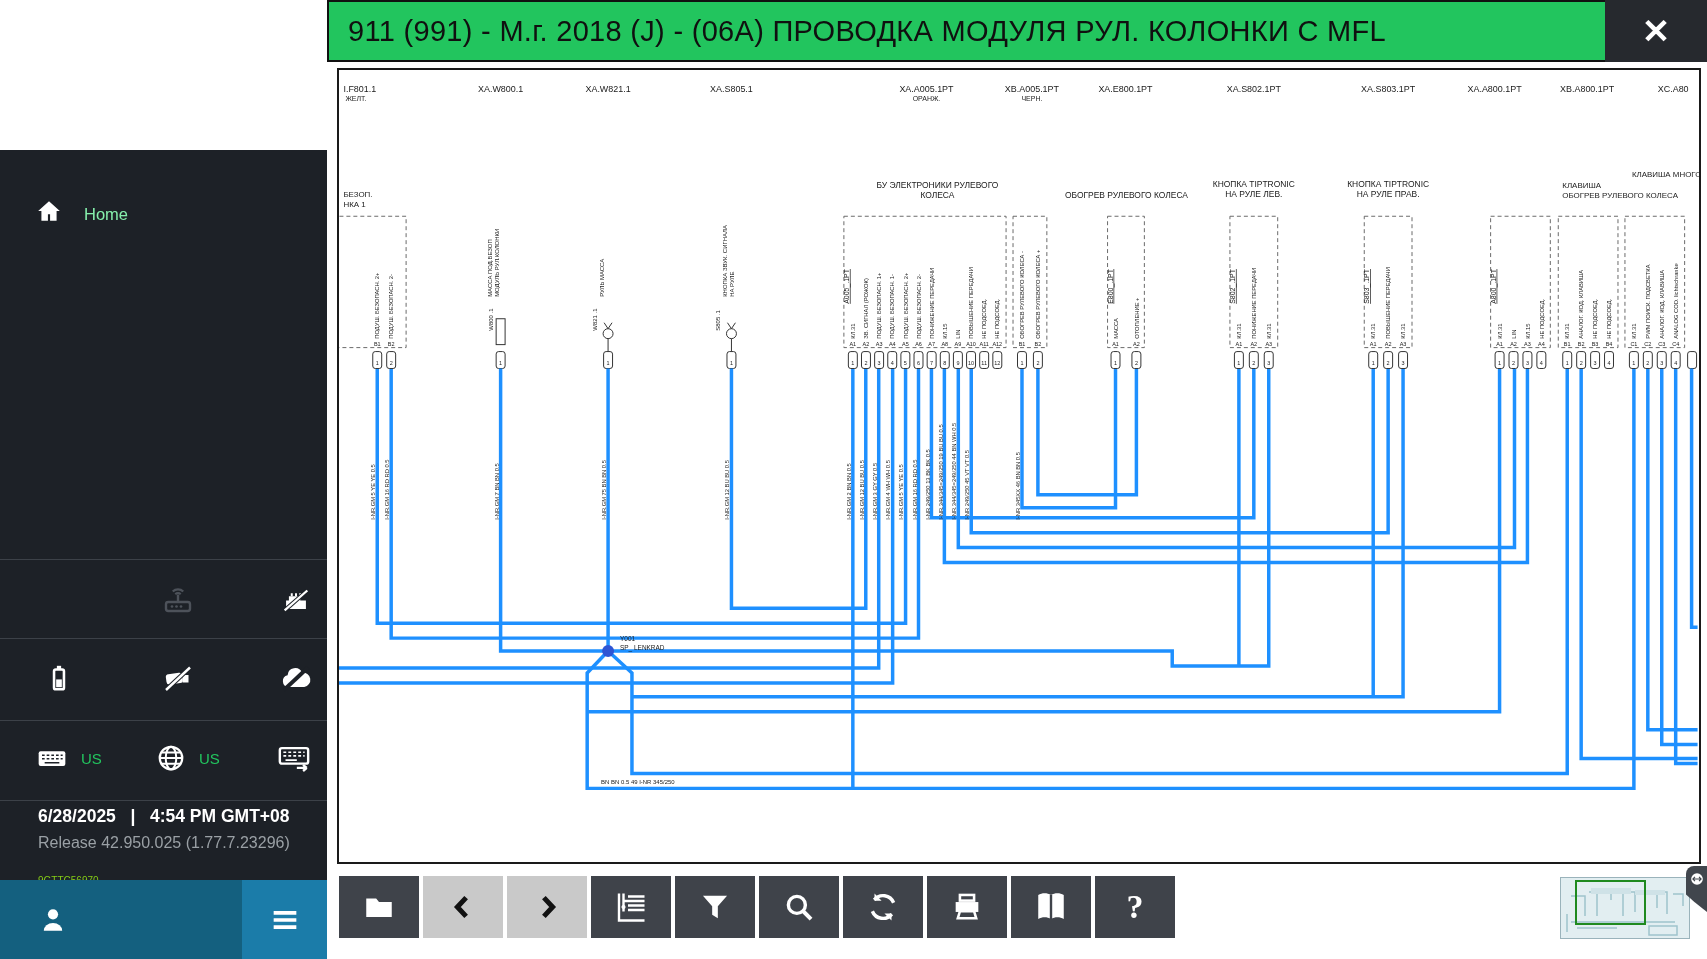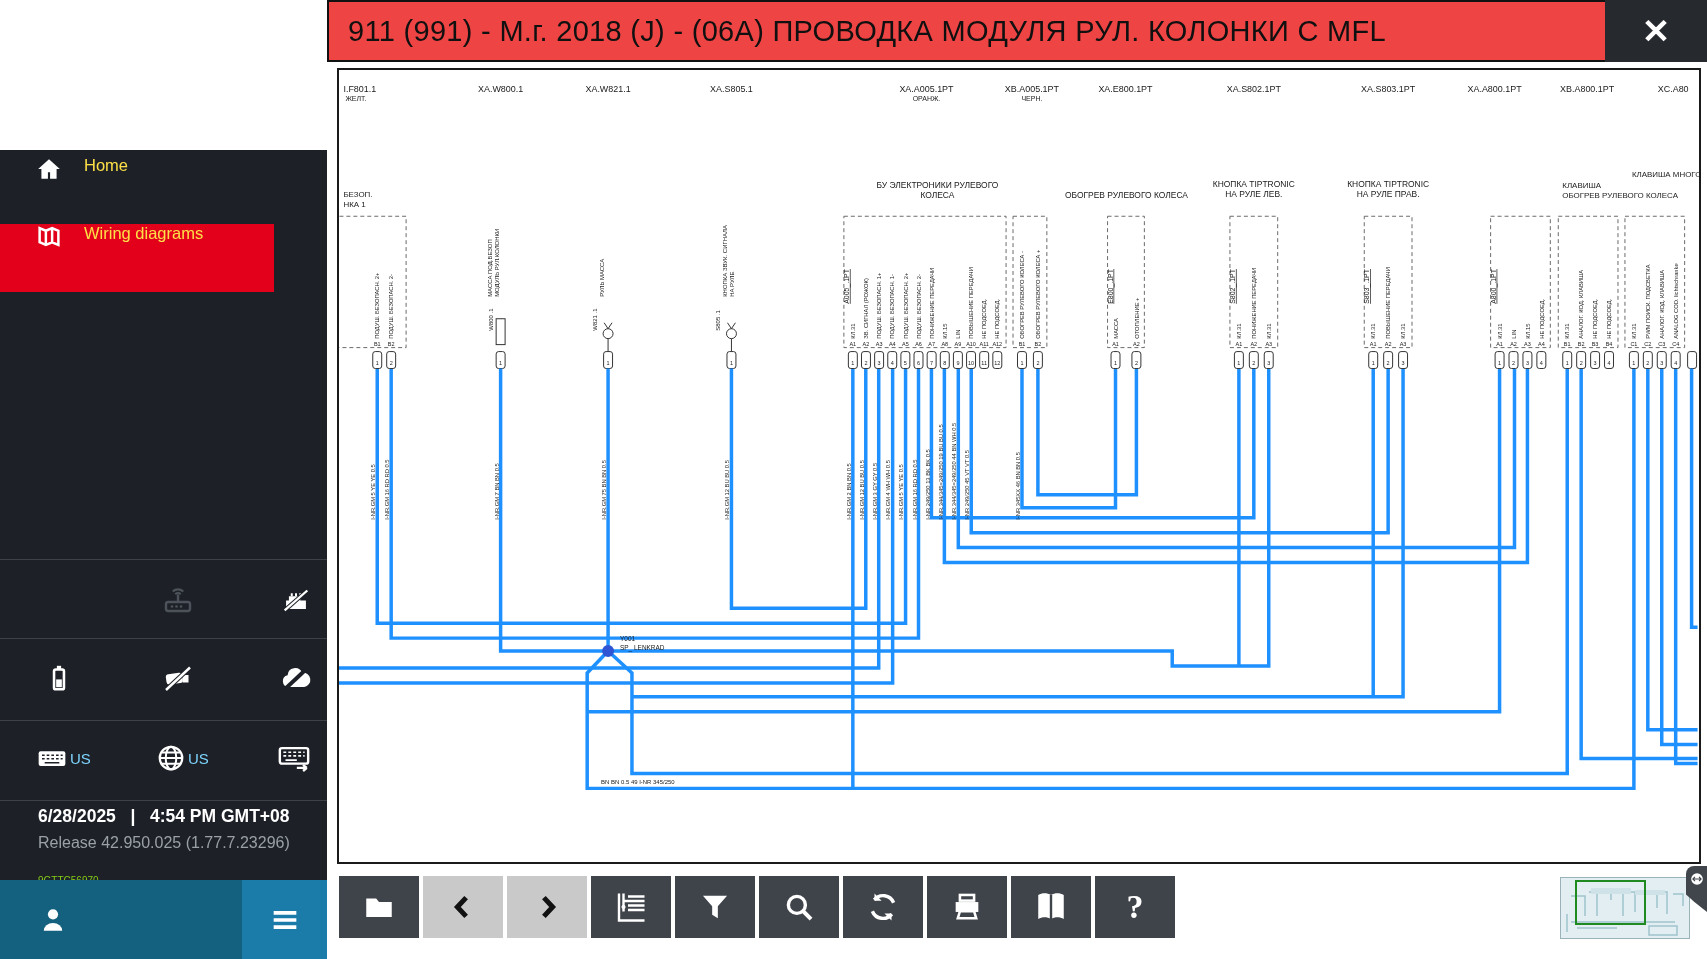--- a/index.html
+++ b/index.html
@@ -1,35 +1,35 @@
 <!DOCTYPE html>
 <html><head>
 <meta charset="utf-8">
 <style>
   *{margin:0;padding:0;box-sizing:border-box}
   html,body{width:1707px;height:959px}
   body{position:relative;background:#fff;font-family:"Liberation Sans",sans-serif;overflow:hidden;color:#111}
   .abs{position:absolute}
 
   
-  #titlebar{left:327px;top:0;width:1380px;height:62px;background:#ef4444;border:2px solid #111;}
+  #titlebar{left:327px;top:0;width:1380px;height:62px;background:#22c55e;border:2px solid #111;}
   #title-text{width:100%;height:100%;line-height:58px;text-align:center;padding-right:300px;
     font-size:29px;font-weight:500;color:#101010;letter-spacing:.3px;white-space:nowrap}
   #close-btn{left:1605px;top:0;width:102px;height:62px;background:#26292e;color:#fff;
     display:flex;align-items:center;justify-content:center;font-size:34px;font-weight:bold;cursor:pointer}
 
   
   #sidebar{left:0;top:150px;width:327px;height:730px;background:#1d2127}
-  .nav-row{position:absolute;left:0;width:274px;height:68px;display:flex;align-items:flex-start;color:#fde047;font-size:16.5px}
+  .nav-row{position:absolute;left:0;width:274px;height:68px;display:flex;align-items:flex-end;color:#86efac;font-size:16.5px}
   .nav-icon{width:26px;margin-left:36px;margin-right:22px;flex:none}
   #nav-home{top:6px}
   #nav-wiring{top:74px;background:#e2001a}
   .divider{position:absolute;left:0;width:327px;height:1px;background:#3c4148}
   .cell{position:absolute;display:flex;align-items:center;justify-content:center}
-  .us-label{color:#7dd3fc;font-size:15px;margin-left:2px}
+  .us-label{color:#22c55e;font-size:15px;margin-left:13px}
   #datetime{position:absolute;left:38px;top:656px;color:#fff;font-size:17.5px;font-weight:700;white-space:nowrap}
   #release{position:absolute;left:38px;top:684px;color:#9aa0a5;font-size:16px}
   #device-id{position:absolute;left:38px;top:725px;color:#84cc16;font-size:10px}
 
   #bluebar-left{left:0;top:880px;width:242px;height:79px;background:#14607f;display:flex;align-items:center}
   #bluebar-right{left:242px;top:880px;width:85px;height:79px;background:#1b7ca9;display:flex;align-items:center;justify-content:center;cursor:pointer}
 
   
   #wiring-svg{position:absolute;left:337px;top:68px;width:1364px;height:796px;background:#fff;
     border:2px solid #1a1a1a}
@@ -60,26 +60,20 @@
 
 <div class="abs" id="sidebar">
 
   <div class="nav-row" id="nav-home">
     <svg class="nav-icon" viewBox="0 0 24 24" width="26" height="26">
       <path d="M12 3 2 12h3v9h6v-6h2v6h6v-9h3z" fill="#fff"></path>
     </svg>
     <span>Home</span>
   </div>
 
-  <div class="nav-row" id="nav-wiring">
-    <svg class="nav-icon" viewBox="0 0 24 24" width="25" height="25">
-      <path d="M3 4 9 6.5 15 4 21 6.5V20l-6-2.5L9 20 3 17.5zM9 6.5V20M15 4v13.5" fill="none" stroke="#fff" stroke-width="2.4"></path>
-    </svg>
-    <span>Wiring diagrams</span>
-  </div>
 
   <div class="divider" style="top:409px"></div>
 
   <div class="cell" style="left:150px;top:425px;width:56px;height:48px">
     <svg viewBox="0 0 24 24" width="36" height="36">
       <rect x="4" y="14" width="16" height="6" rx="1.5" fill="none" stroke="#4d525a" stroke-width="1.6"></rect>
       <circle cx="8" cy="17" r="0.9" fill="#4d525a"></circle>
         <circle cx="11" cy="17" r="0.9" fill="#4d525a"></circle>
         <circle cx="14" cy="17" r="0.9" fill="#4d525a"></circle>
       <path d="M12 14v-5" stroke="#4d525a" stroke-width="1.6"></path>

